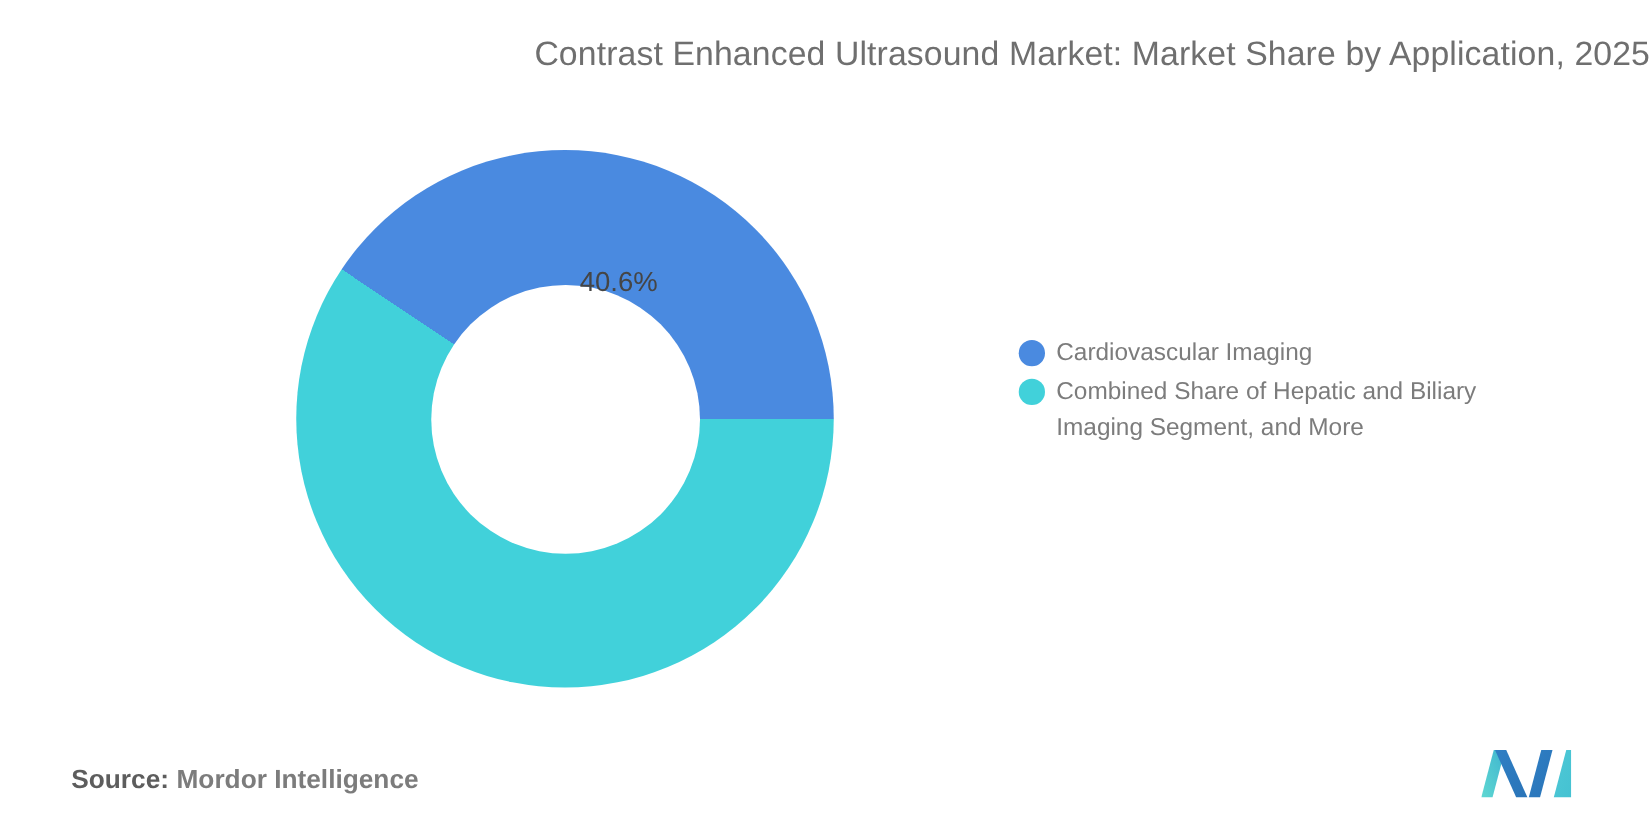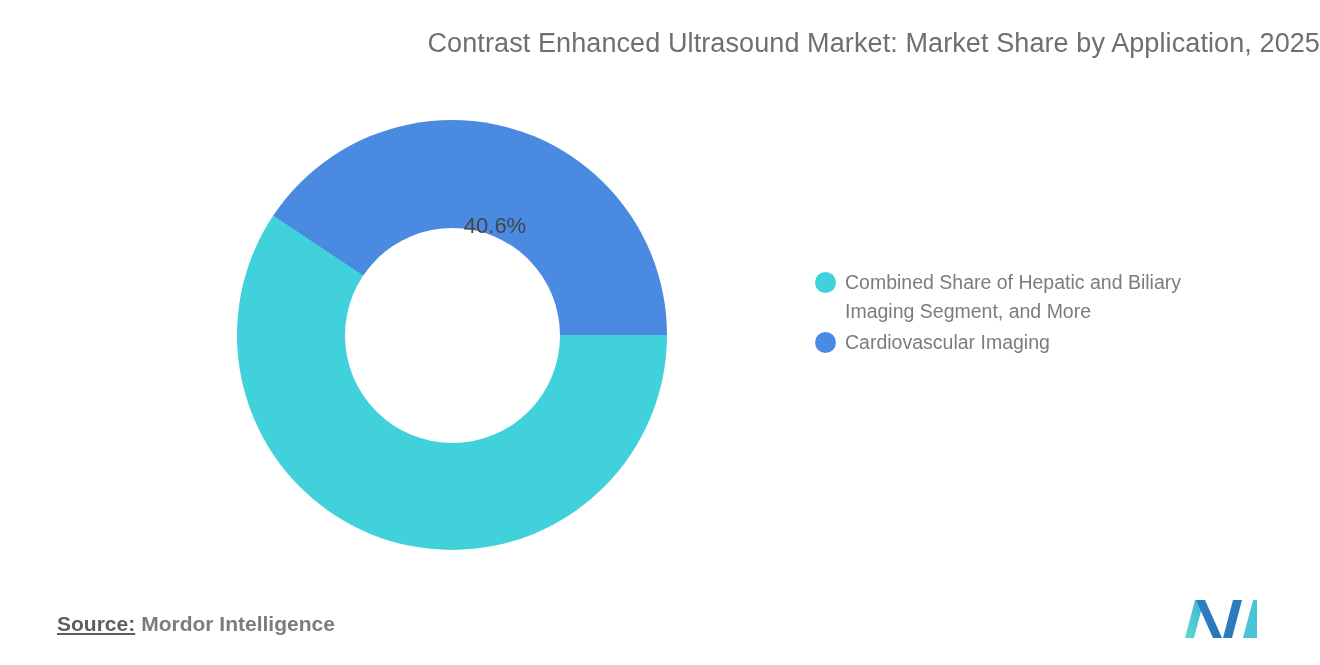--- a/index.html
+++ b/index.html
@@ -107,21 +107,20 @@
     position: absolute;
     left: 57px;
     top: 612px;
     font-size: 21px;
     color: #6e6e6e;
     white-space: nowrap;
   }
   #source-label {
     font-weight: 700;
     color: #5d5d5d;
-    text-decoration: underline;
   }
   #source-value {
     font-weight: 700;
     color: #7c7c7c;
     margin-left: 6px;
     text-align: center;
   }
   #brand-logo {
     position: absolute;
     left: 1185px;
@@ -142,27 +141,27 @@
     <div id="donut-hole" style="width: 215px; height: 215px; left: 107.5px; top: 107.5px;"></div>
 
     <div id="slice-label-0" class="slice-label">40.6%</div>
   </div>
 
 </div>
 
 <div id="legend">
 
   <div class="legend-item">
-    <span class="legend-swatch" style="background: rgb(65, 209, 218);"></span>
-    <span class="legend-label">Combined Share of Hepatic and Biliary Imaging Segment, and More</span>
+    <span class="legend-swatch" style="background: rgb(74, 138, 224);"></span>
+    <span class="legend-label">Cardiovascular Imaging</span>
   </div>
 
   <div class="legend-item">
-    <span class="legend-swatch" style="background: rgb(74, 138, 224);"></span>
-    <span class="legend-label">Cardiovascular Imaging</span>
+    <span class="legend-swatch" style="background: rgb(65, 209, 218);"></span>
+    <span class="legend-label">Combined Share of Hepatic and Biliary Imaging Segment, and More</span>
   </div>
 
 </div>
 
 <div id="source-line">
   <span id="source-label">Source:</span><span id="source-value">Mordor Intelligence</span>
 </div>
 
 <div id="brand-logo">
   <svg viewBox="0 0 72 38" width="72" height="38" aria-hidden="true">

